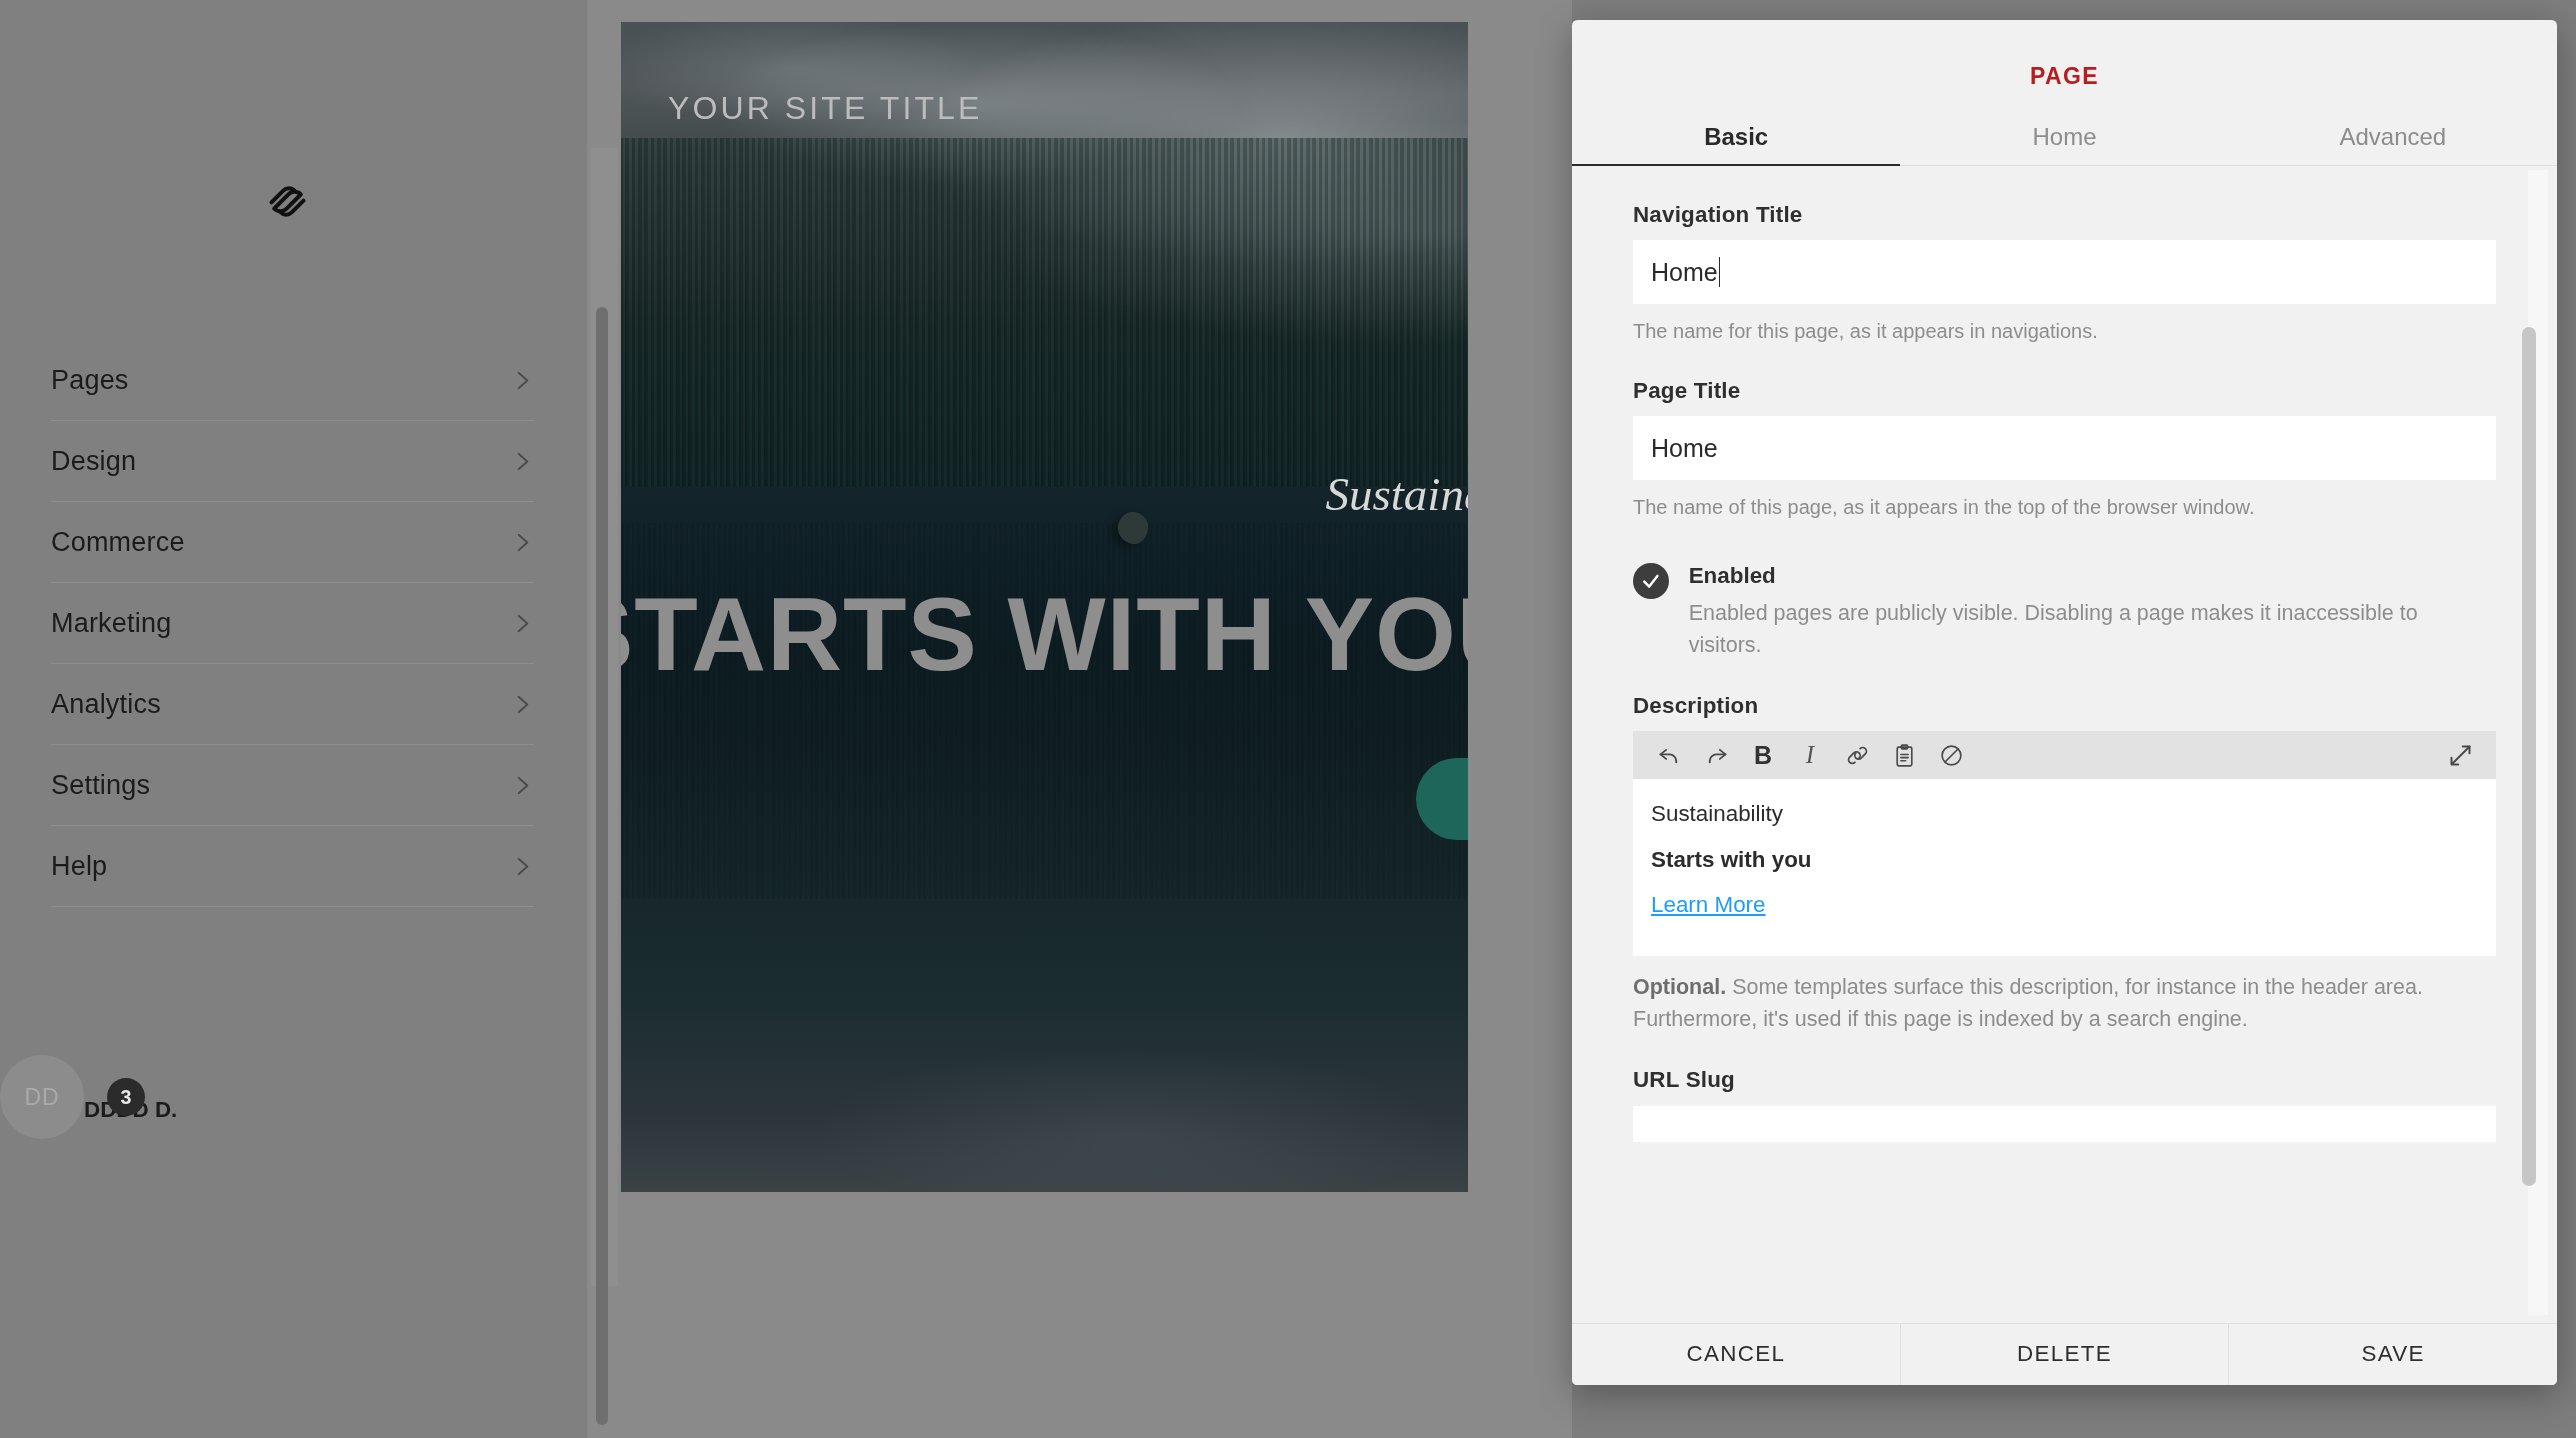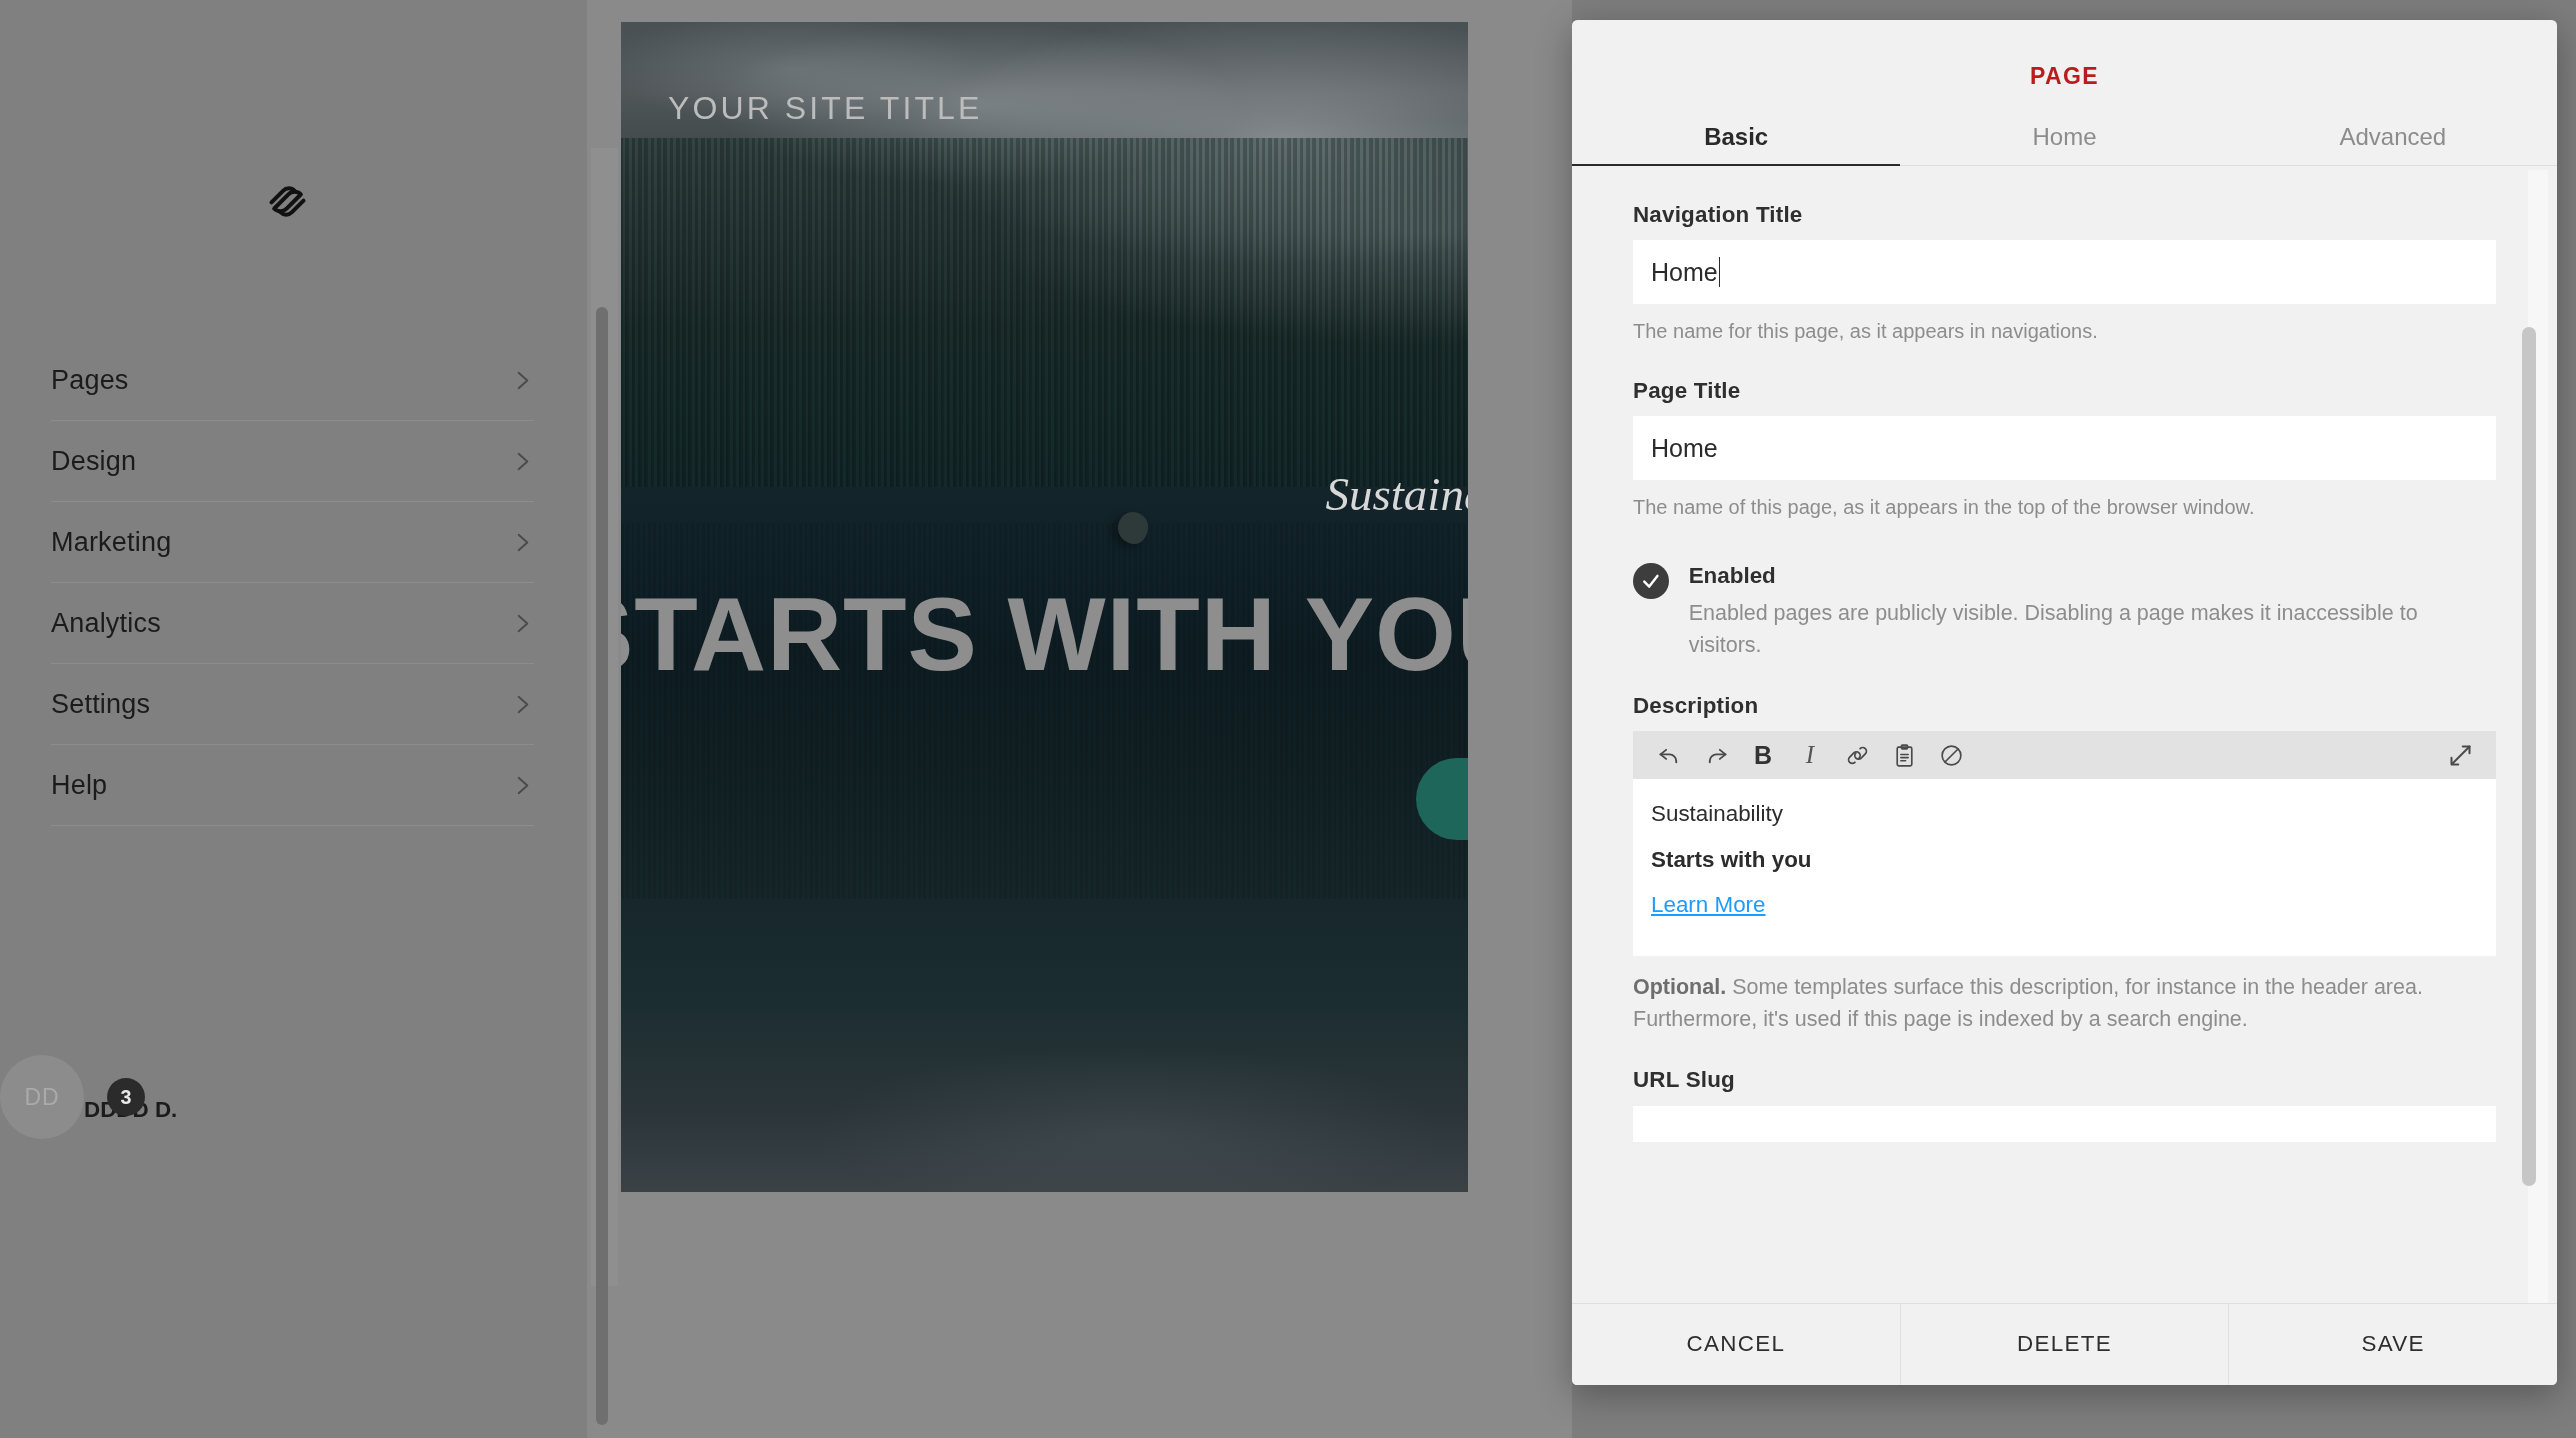--- a/index.html
+++ b/index.html
@@ -227,21 +227,21 @@
   .panel-scroll-track {
     position: absolute; right: 9px; top: 150px; width: 19.7px; height: 1145px;
     background: #f7f7f7;
   }
   .panel-scroll-thumb {
     position: absolute; right: 11.6px; top: 157px; width: 14.3px; height: 859px;
     background: #c6c6c6; border-radius: 7.2px;
   }
 
   .panel-footer {
-    position: absolute; left: 0; right: 0; bottom: 0; height: 82px;
+    position: absolute; left: 0; right: 0; bottom: 0; height: 62px;
     display: flex; background: #f1f1f1; border-top: 0.9px solid #e0e0e0;
   }
   .foot-btn {
     flex: 1; display: flex; align-items: center; justify-content: center;
     font-size: 22.4px; letter-spacing: 1.3px; color: #2e2e2e; cursor: pointer;
     border-right: 0.9px solid #e0e0e0;
   }
   .foot-btn:last-child { border-right: none; }
 </style>
 </head>
@@ -271,20 +271,28 @@
       </div>
       <div class="nav-item">
         <span class="nav-label">Design</span>
         <span class="chev">
           <svg viewBox="0 0 24 24" fill="none" stroke="#4a4a4a" stroke-width="2" stroke-linecap="round" stroke-linejoin="round">
               <polyline points="8 4 17 12 8 20"></polyline>
             </svg>
         </span>
       </div>
       <div class="nav-item">
+        <span class="nav-label">Commerce</span>
+        <span class="chev">
+          <svg viewBox="0 0 24 24" fill="none" stroke="#4a4a4a" stroke-width="2" stroke-linecap="round" stroke-linejoin="round">
+              <polyline points="8 4 17 12 8 20"></polyline>
+            </svg>
+        </span>
+      </div>
+      <div class="nav-item">
         <span class="nav-label">Marketing</span>
         <span class="chev">
           <svg viewBox="0 0 24 24" fill="none" stroke="#4a4a4a" stroke-width="2" stroke-linecap="round" stroke-linejoin="round">
               <polyline points="8 4 17 12 8 20"></polyline>
             </svg>
         </span>
       </div>
       <div class="nav-item">
         <span class="nav-label">Analytics</span>
         <span class="chev">

